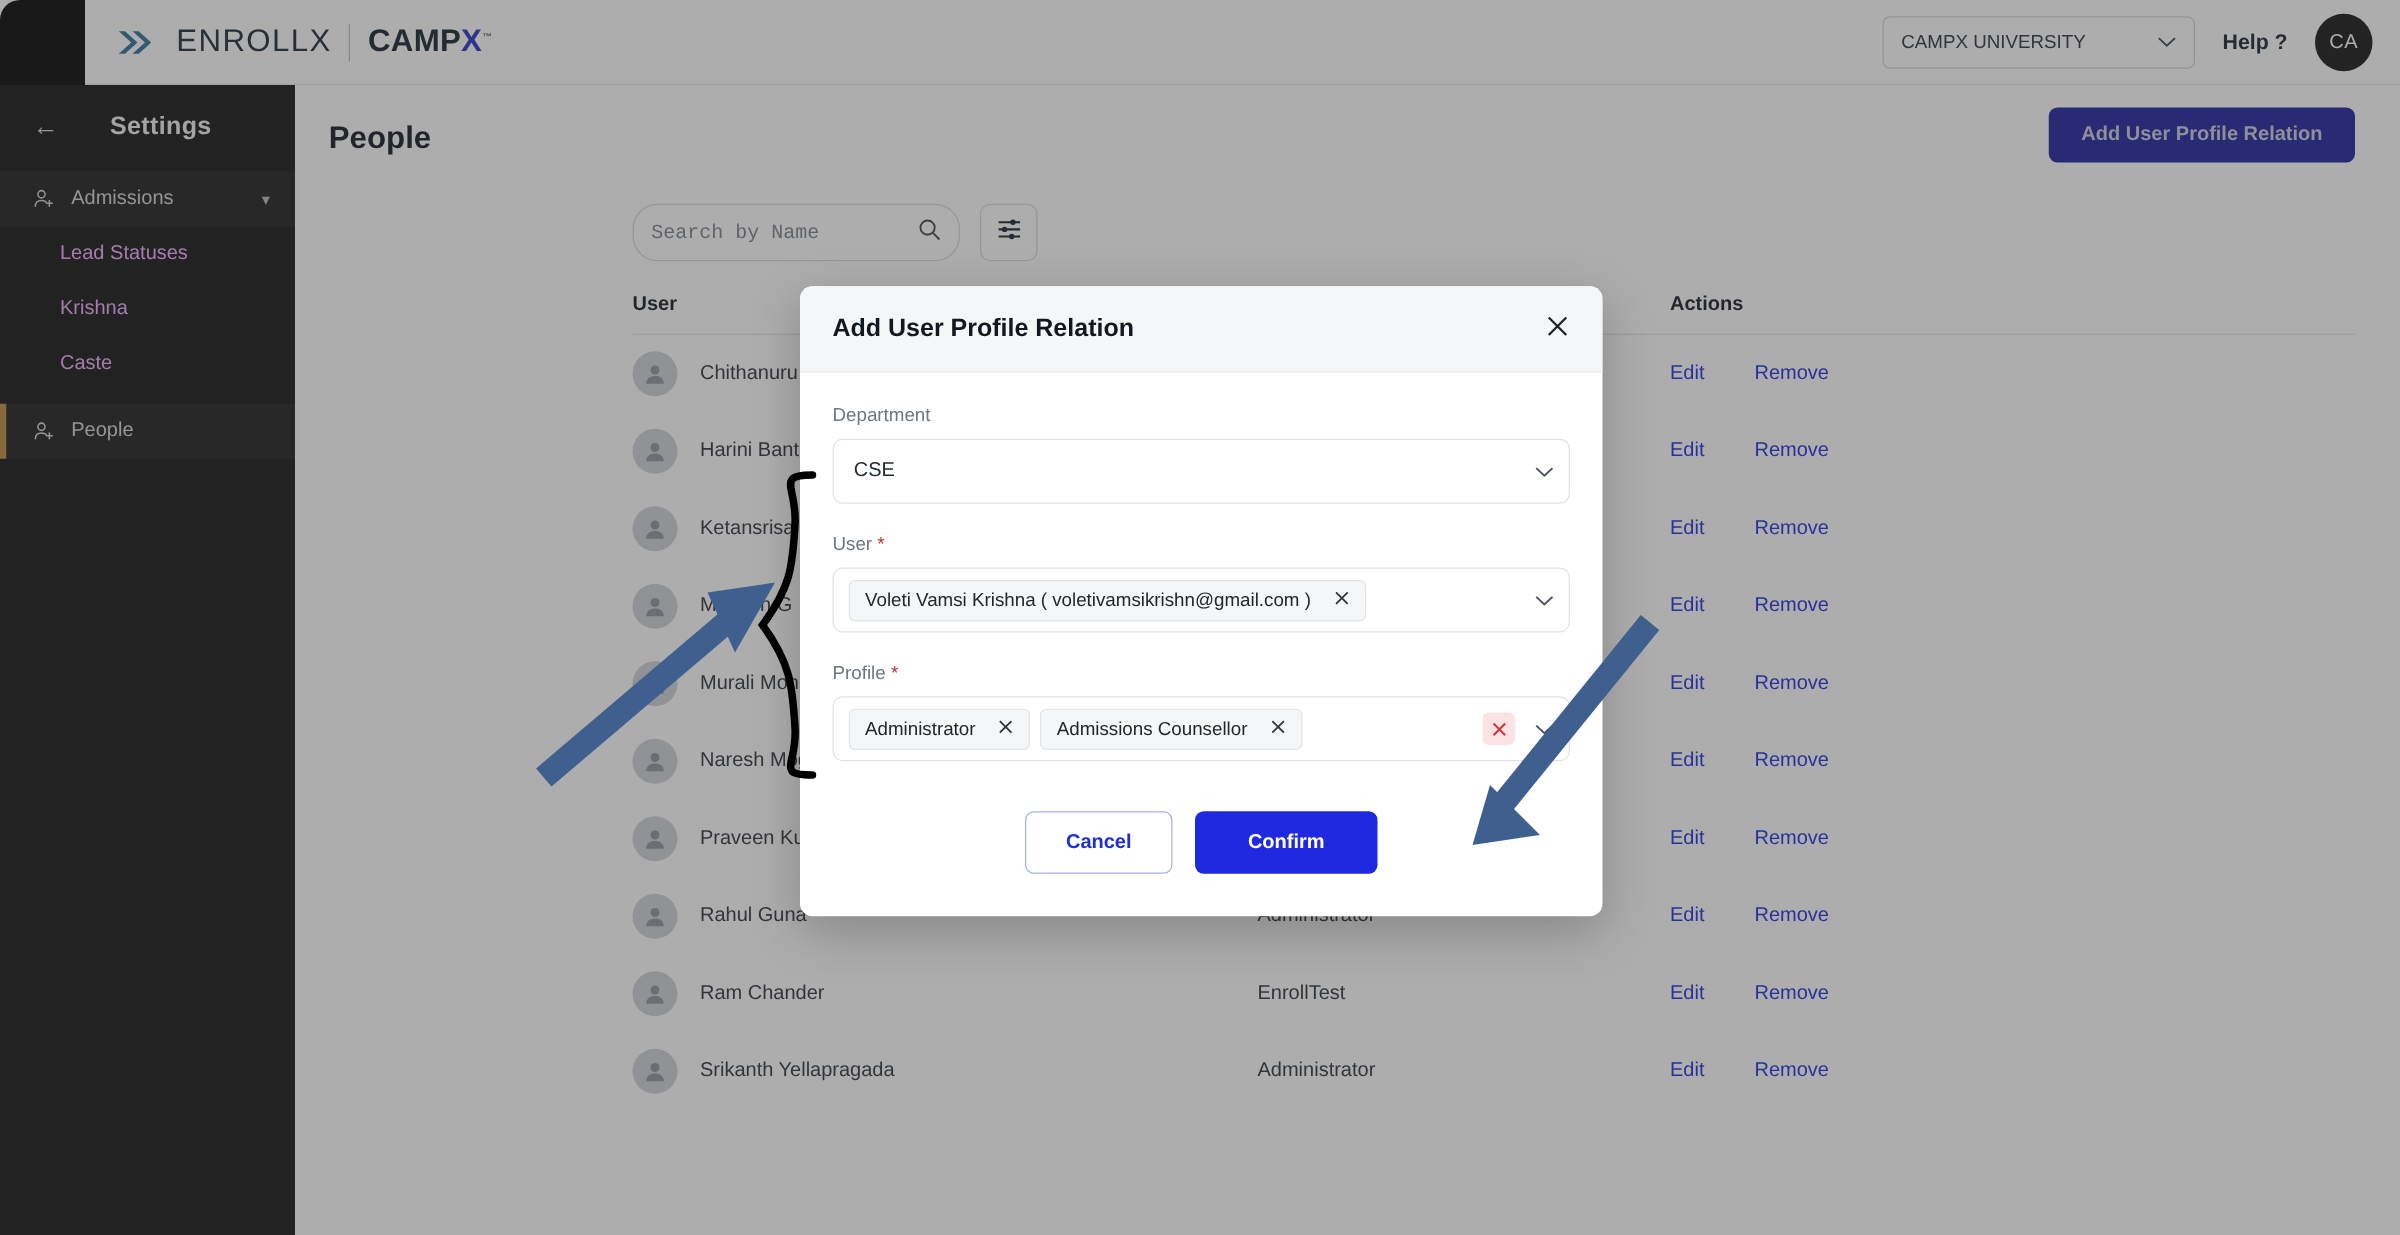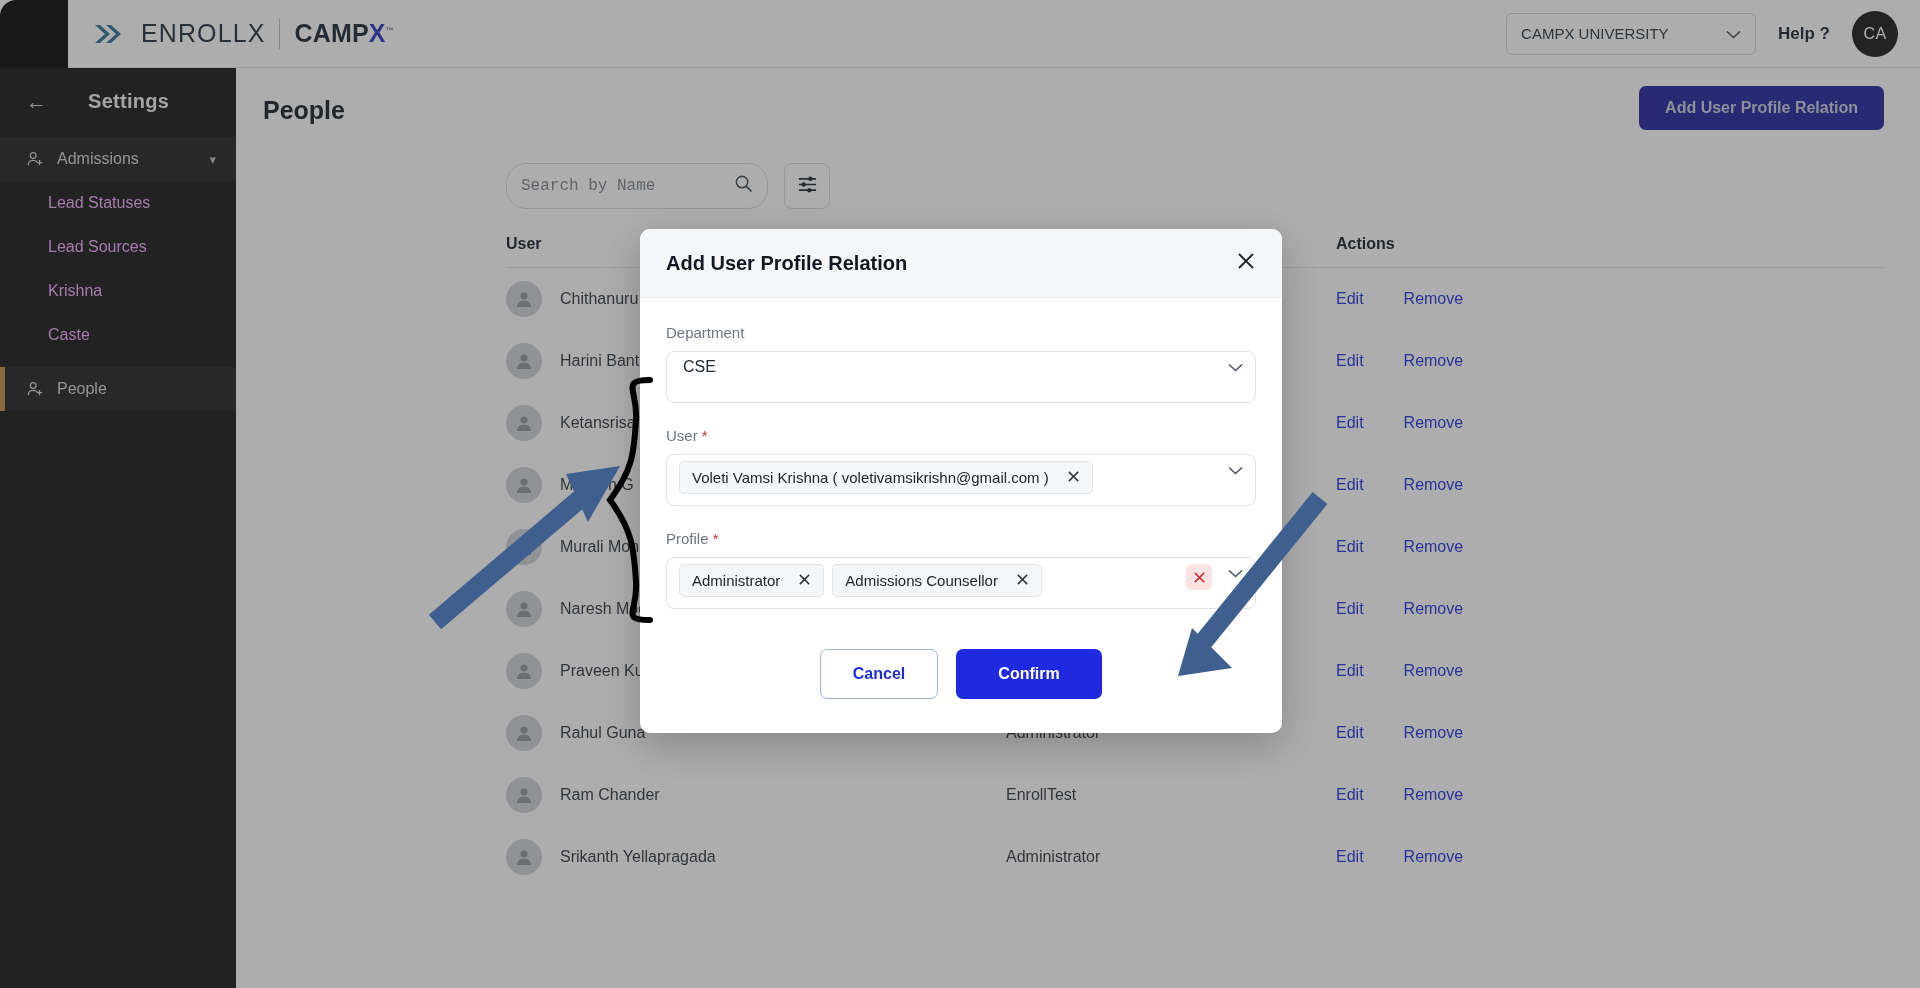--- a/index.html
+++ b/index.html
@@ -125,21 +125,21 @@
     justify-content: space-between; border-bottom: 1px solid #ededed;
   }
   .modal-title { font-size: 20px; font-weight: 700; color: #111820; }
   .close-x { font-size: 22px; color: #1d242b; cursor: pointer; line-height: 1; }
   .modal-body { padding: 26px 26px 0 26px; }
   .field { margin-bottom: 24px; }
   .flabel { font-size: 15px; color: #6e767e; margin-bottom: 10px; display: block; }
   .req { color: #b9333b; }
   .fcontrol {
     min-height: 52px; border: 1px solid #dfe2e6; border-radius: 8px;
-    display: flex; align-items: flex-start; padding: 6px 12px; gap: 8px; background: #fff;
+    display: flex; align-items: center; padding: 6px 12px; gap: 8px; background: #fff;
   }
   .fvalue { font-size: 16px; color: #222a32; padding-left: 4px; }
   .caret { margin-left: auto; color: #4b535b; font-size: 15px; }
   .chip {
     display: inline-flex; align-items: center; gap: 18px;
     background: #f5f6f7; border: 1px solid #e2e5e8; border-radius: 5px;
     padding: 7px 12px; font-size: 15px; color: #20272e;
   }
   .chip-x { color: #30373e; cursor: pointer; font-size: 14px; }
   .chip-clear {
@@ -215,21 +215,20 @@
           <circle cx="8" cy="6" r="3.2" stroke="#cfcfcf" stroke-width="1.4" fill="none"></circle>
           <path d="M2.5 17 C2.5 13 5 11.5 8 11.5 C10 11.5 11.6 12.2 12.6 13.4" stroke="#cfcfcf" stroke-width="1.4" fill="none"></path>
           <path d="M15 11 V17 M12 14 H18" stroke="#cfcfcf" stroke-width="1.4"></path>
         </svg>
       </span>
       <span>Admissions</span>
       <span class="chev">▾</span>
     </div>
 
     <div class="nav-sub">Lead Statuses</div>
-    <div class="nav-sub">Lead Sources</div>
     <div class="nav-sub">Krishna</div>
     <div class="nav-sub">Caste</div>
 
     <div class="nav-item active" style="margin-top:10px;">
       <span class="ico">
         <svg width="18" height="18" viewBox="0 0 20 20">
           <circle cx="8" cy="6" r="3.2" stroke="#d6d6d6" stroke-width="1.4" fill="none"></circle>
           <path d="M2.5 17 C2.5 13 5 11.5 8 11.5 C10 11.5 11.6 12.2 12.6 13.4" stroke="#d6d6d6" stroke-width="1.4" fill="none"></path>
           <path d="M15 11 V17 M12 14 H18" stroke="#d6d6d6" stroke-width="1.4"></path>
         </svg>

